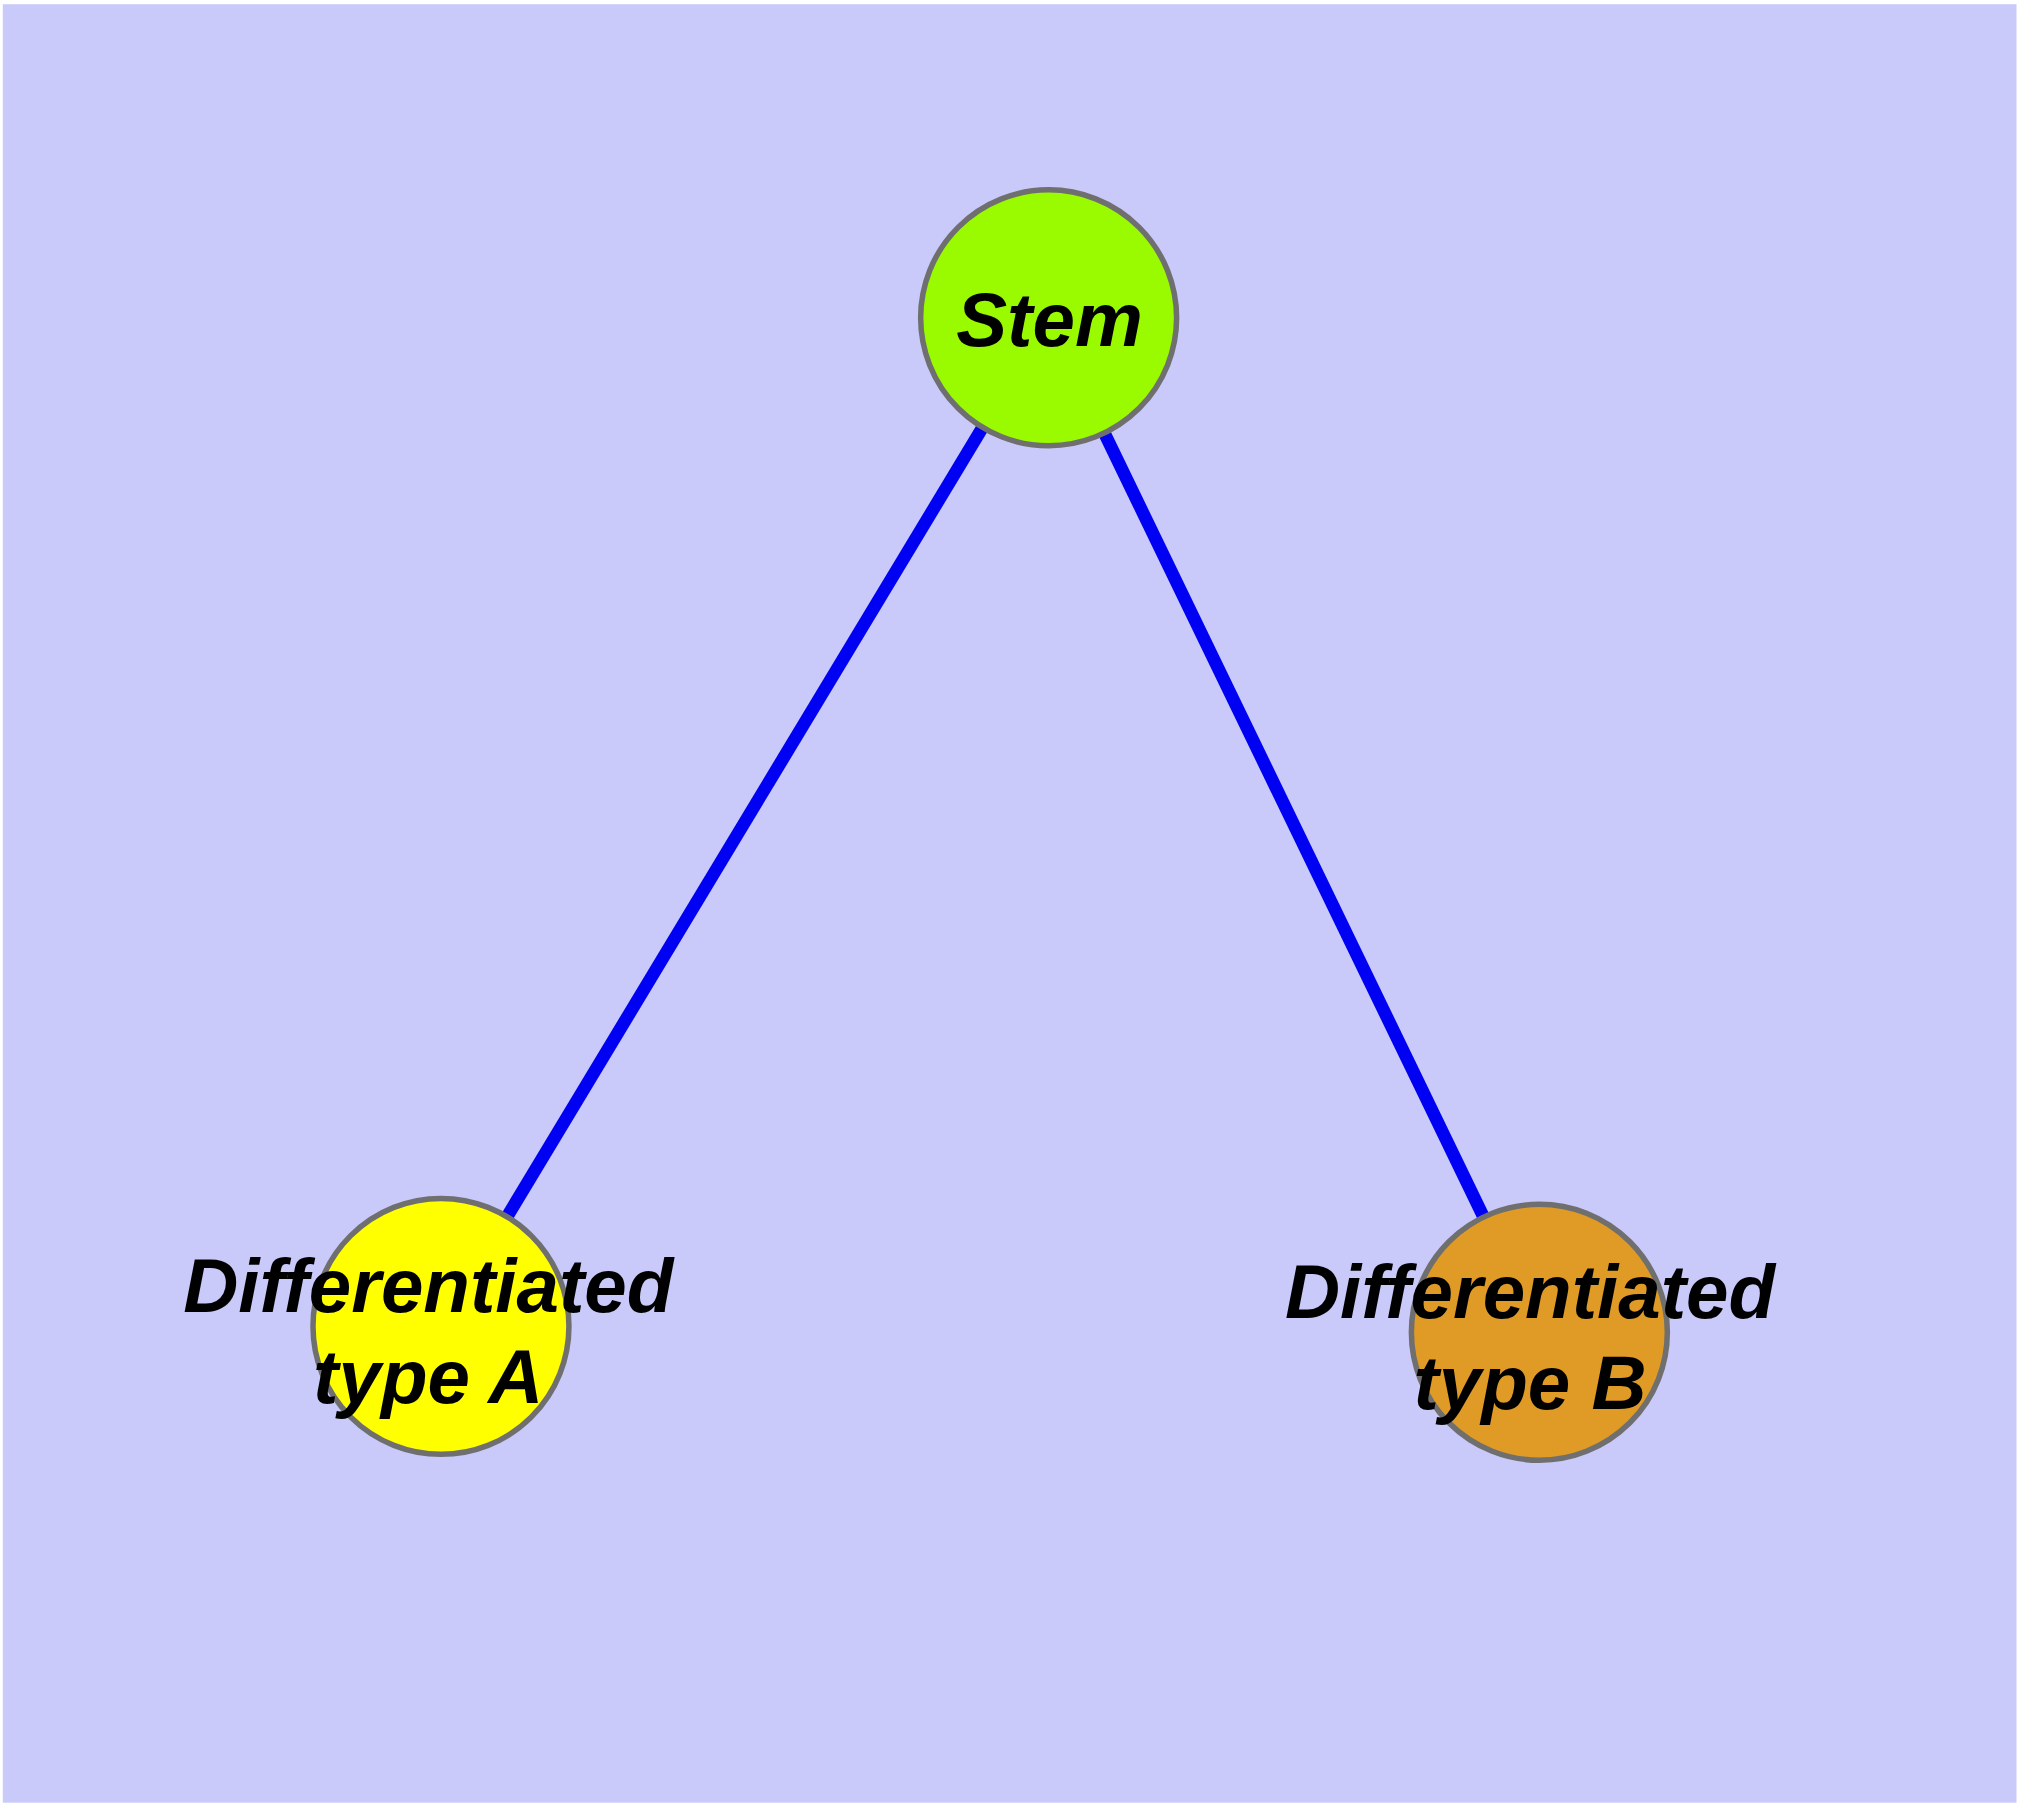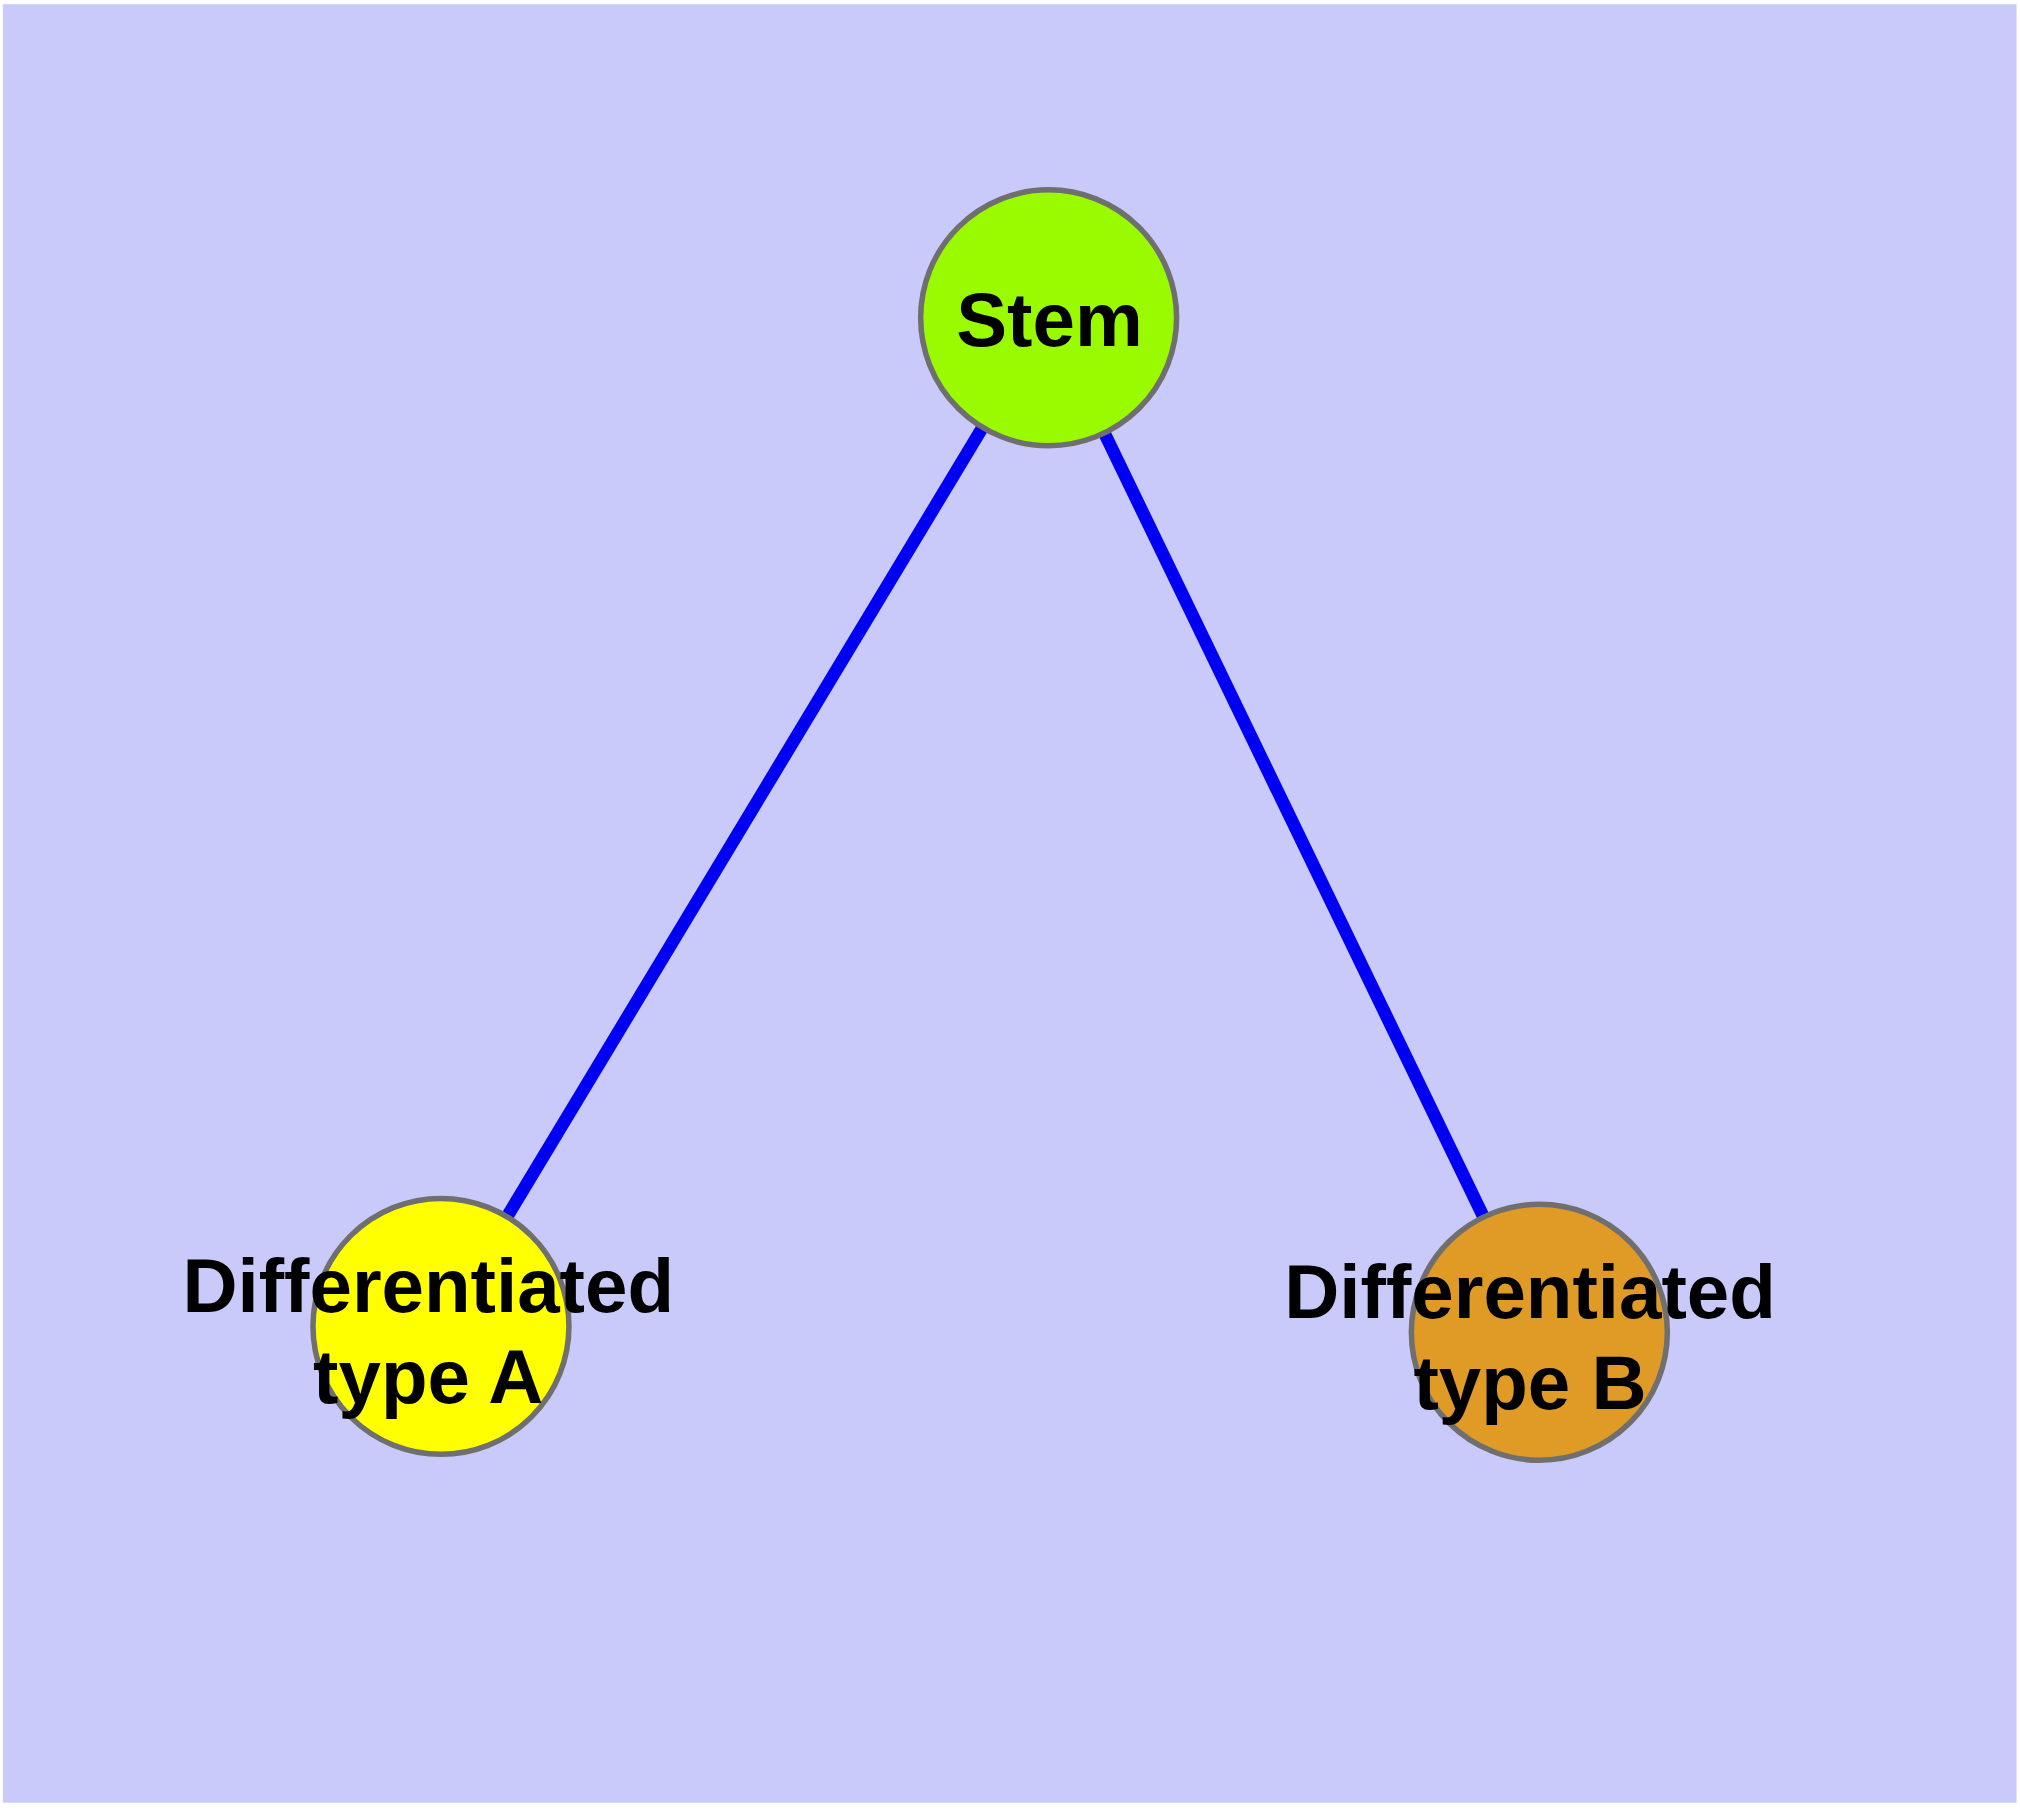--- a/index.html
+++ b/index.html
@@ -8,20 +8,21 @@
     background: #ffffff;
     width: 2021px;
     height: 1812px;
     overflow: hidden;
   }
   .diagram-wrap {
     position: relative;
     width: 2021px;
     height: 1724px;
     font-family: "Liberation Sans", sans-serif;
+    font-style: italic;
   }
   svg { display: block; }
   .edge {
     stroke-width: 15;
     stroke-linecap: butt;
     fill: none;
   }
   .node-circle {
     stroke: #6F6F6F;
     stroke-width: 6.5;

